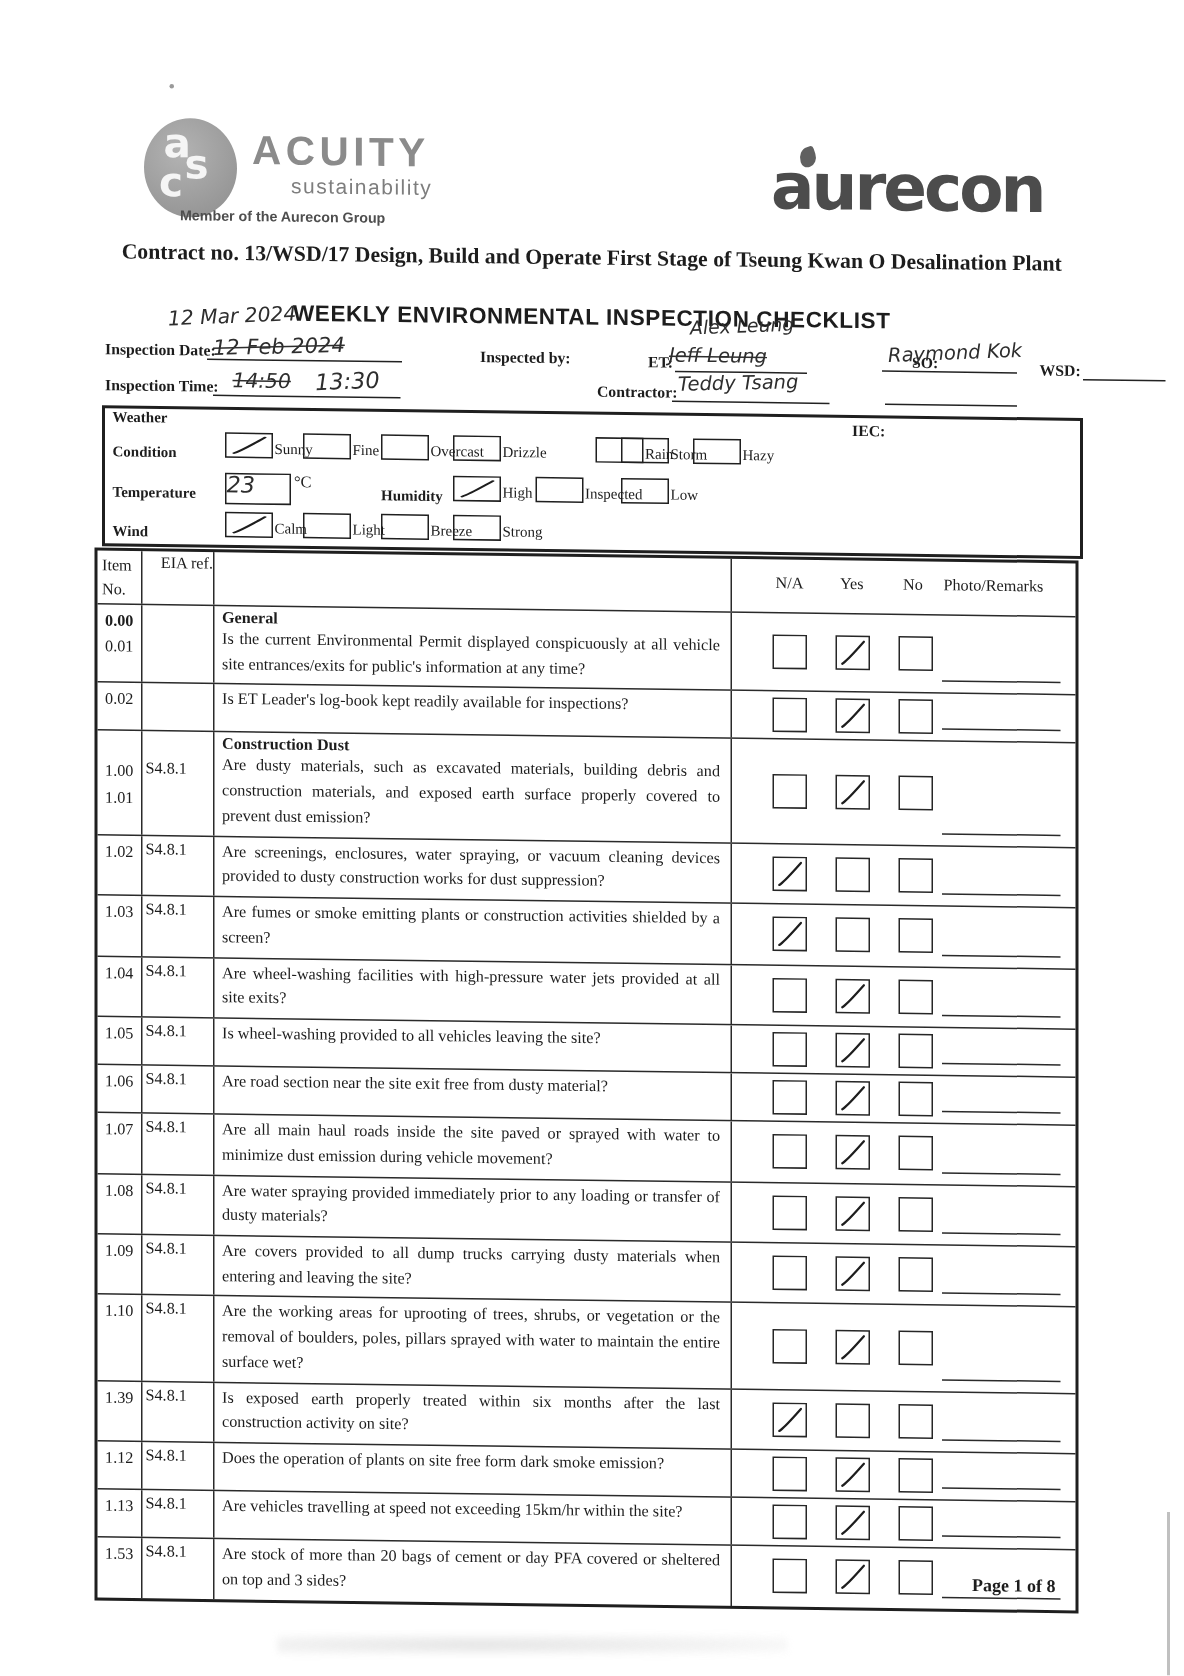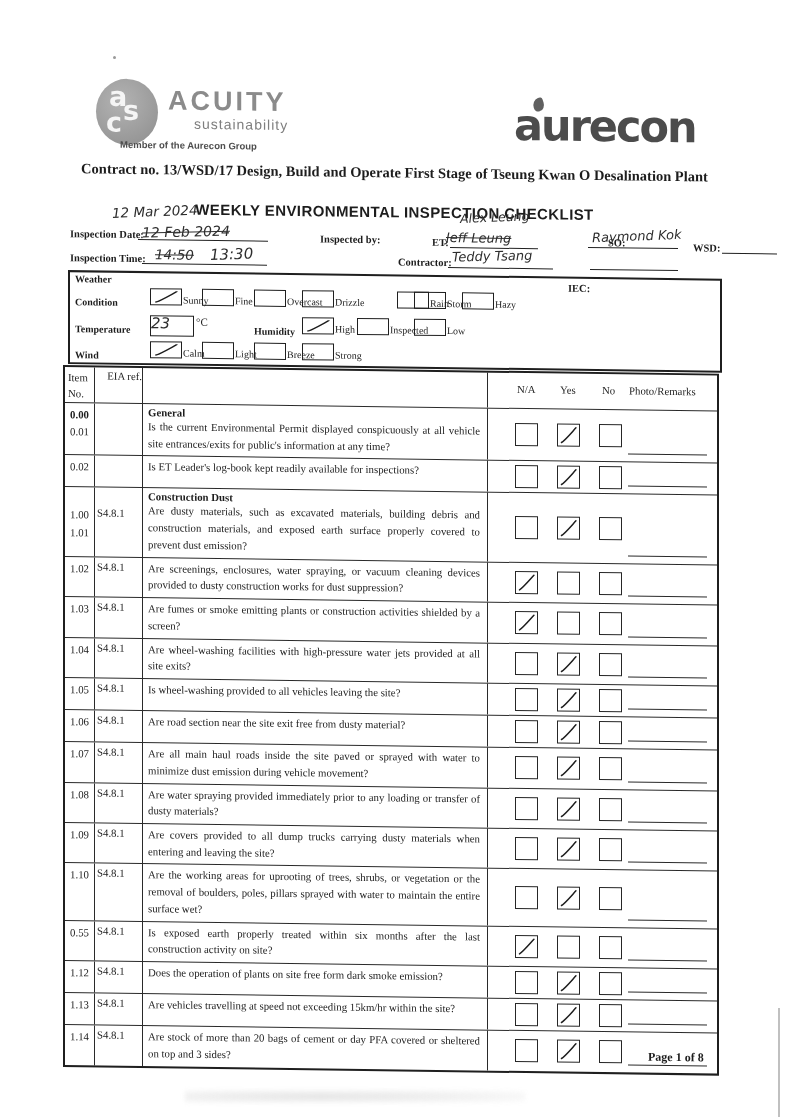--- a/index.html
+++ b/index.html
@@ -506,21 +506,21 @@
                 <path d="M4 20.5 C8 18 15.5 9 20.5 3.5" fill="none" stroke="#1e1e1e" stroke-width="1.7" stroke-linecap="round"></path>
               </svg>
             </span>
       <span class="cb cb3"></span>
       <span class="remark"></span>
     </div>
   </div>
 
   <div class="trow">
     <div class="cell c-item">
-      <span class="it it1">0.55</span>
+      <span class="it it1">1.39</span>
       <span class="it it2"></span>
     </div>
     <div class="cell c-eia">S4.8.1</div>
     <div class="cell c-q">
 
       <div class="q">Is exposed earth properly treated within six months after the last construction activity on site?</div>
     </div>
     <div class="cell c-ans">
       <span class="cb cb1">
               <svg viewBox="0 0 24 24" preserveAspectRatio="none">
@@ -572,21 +572,21 @@
                 <path d="M4 20.5 C8 18 15.5 9 20.5 3.5" fill="none" stroke="#1e1e1e" stroke-width="1.7" stroke-linecap="round"></path>
               </svg>
             </span>
       <span class="cb cb3"></span>
       <span class="remark"></span>
     </div>
   </div>
 
   <div class="trow">
     <div class="cell c-item">
-      <span class="it it1">1.14</span>
+      <span class="it it1">1.53</span>
       <span class="it it2"></span>
     </div>
     <div class="cell c-eia">S4.8.1</div>
     <div class="cell c-q">
 
       <div class="q">Are stock of more than 20 bags of cement or day PFA covered or sheltered on top and 3 sides?</div>
     </div>
     <div class="cell c-ans">
       <span class="cb cb1"></span>
       <span class="cb cb2">

